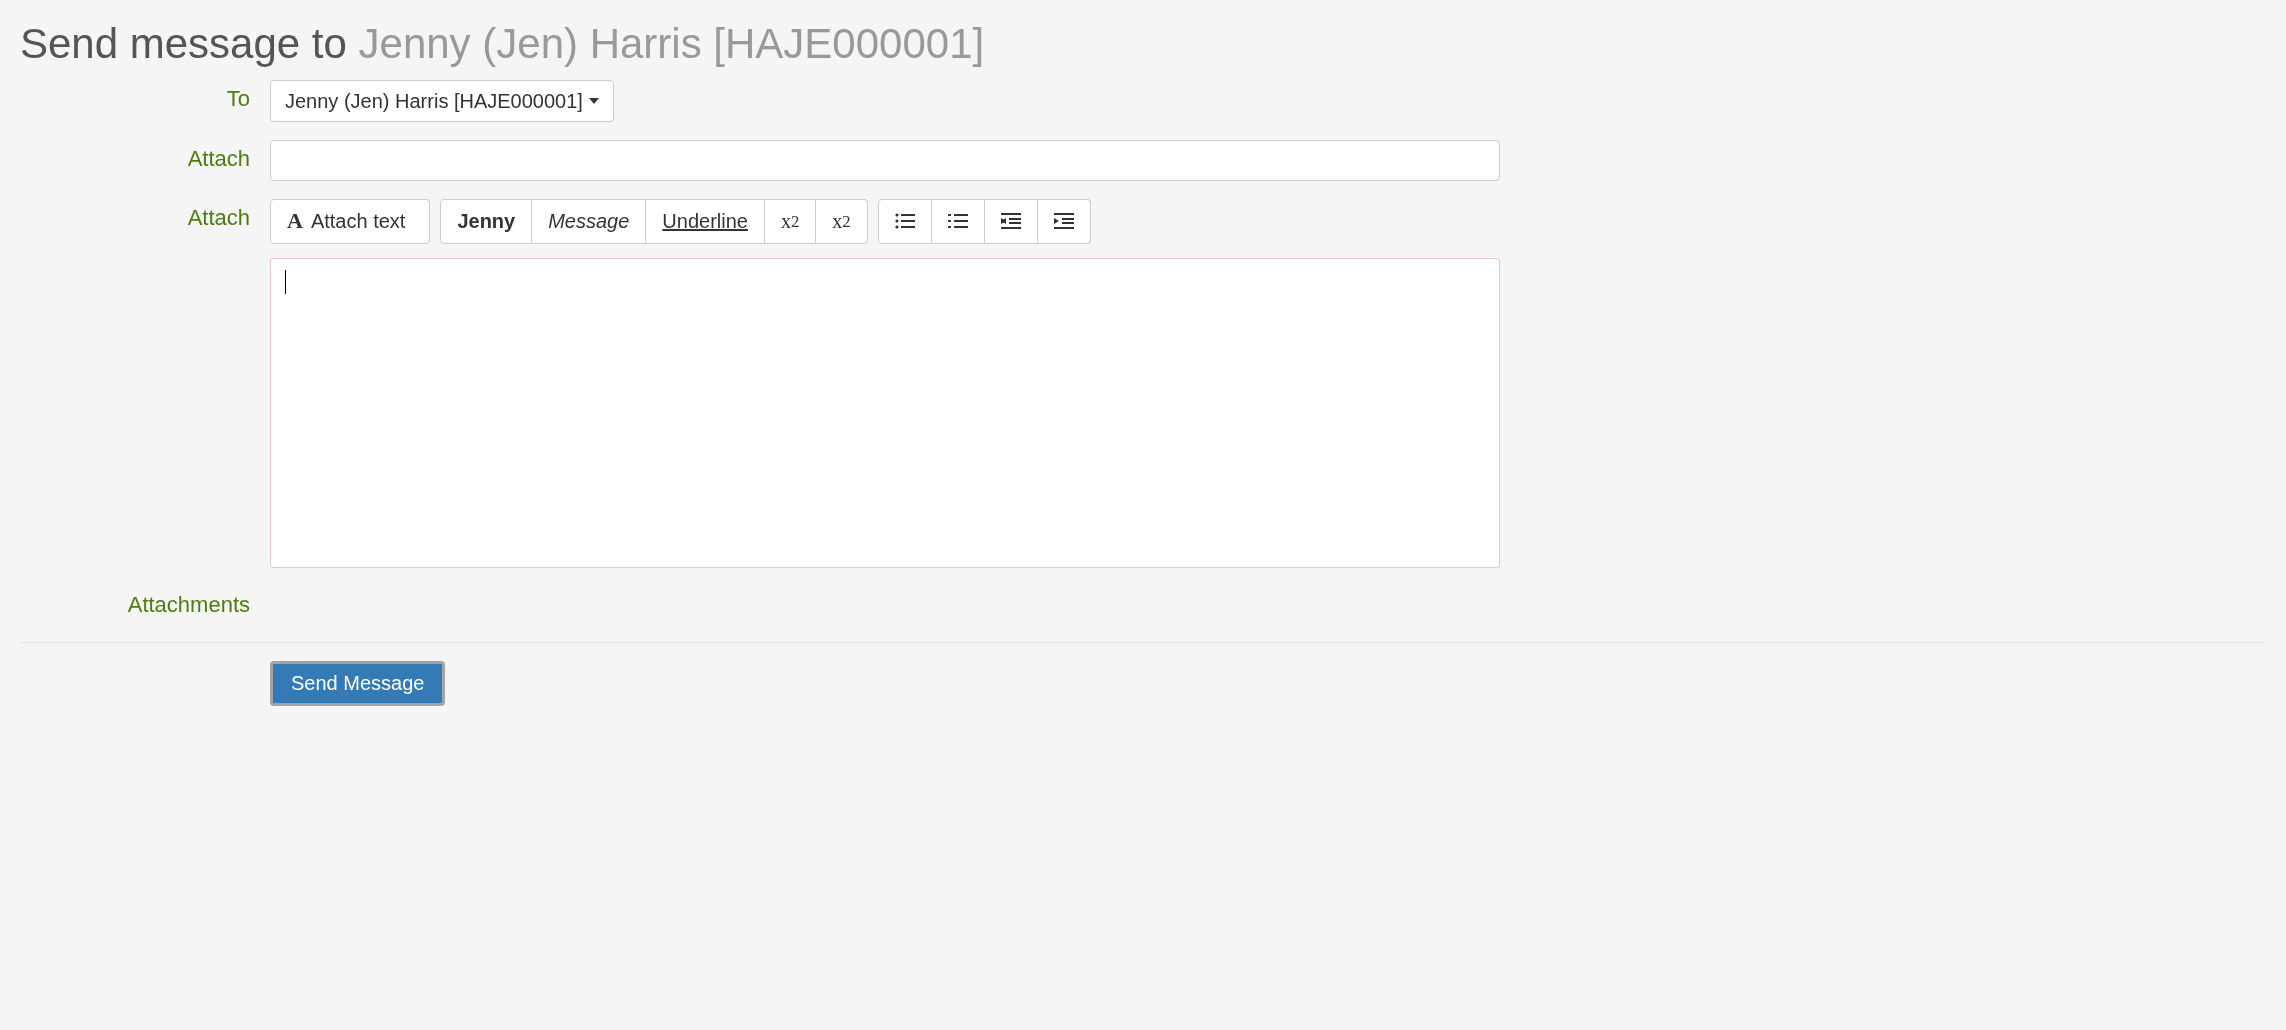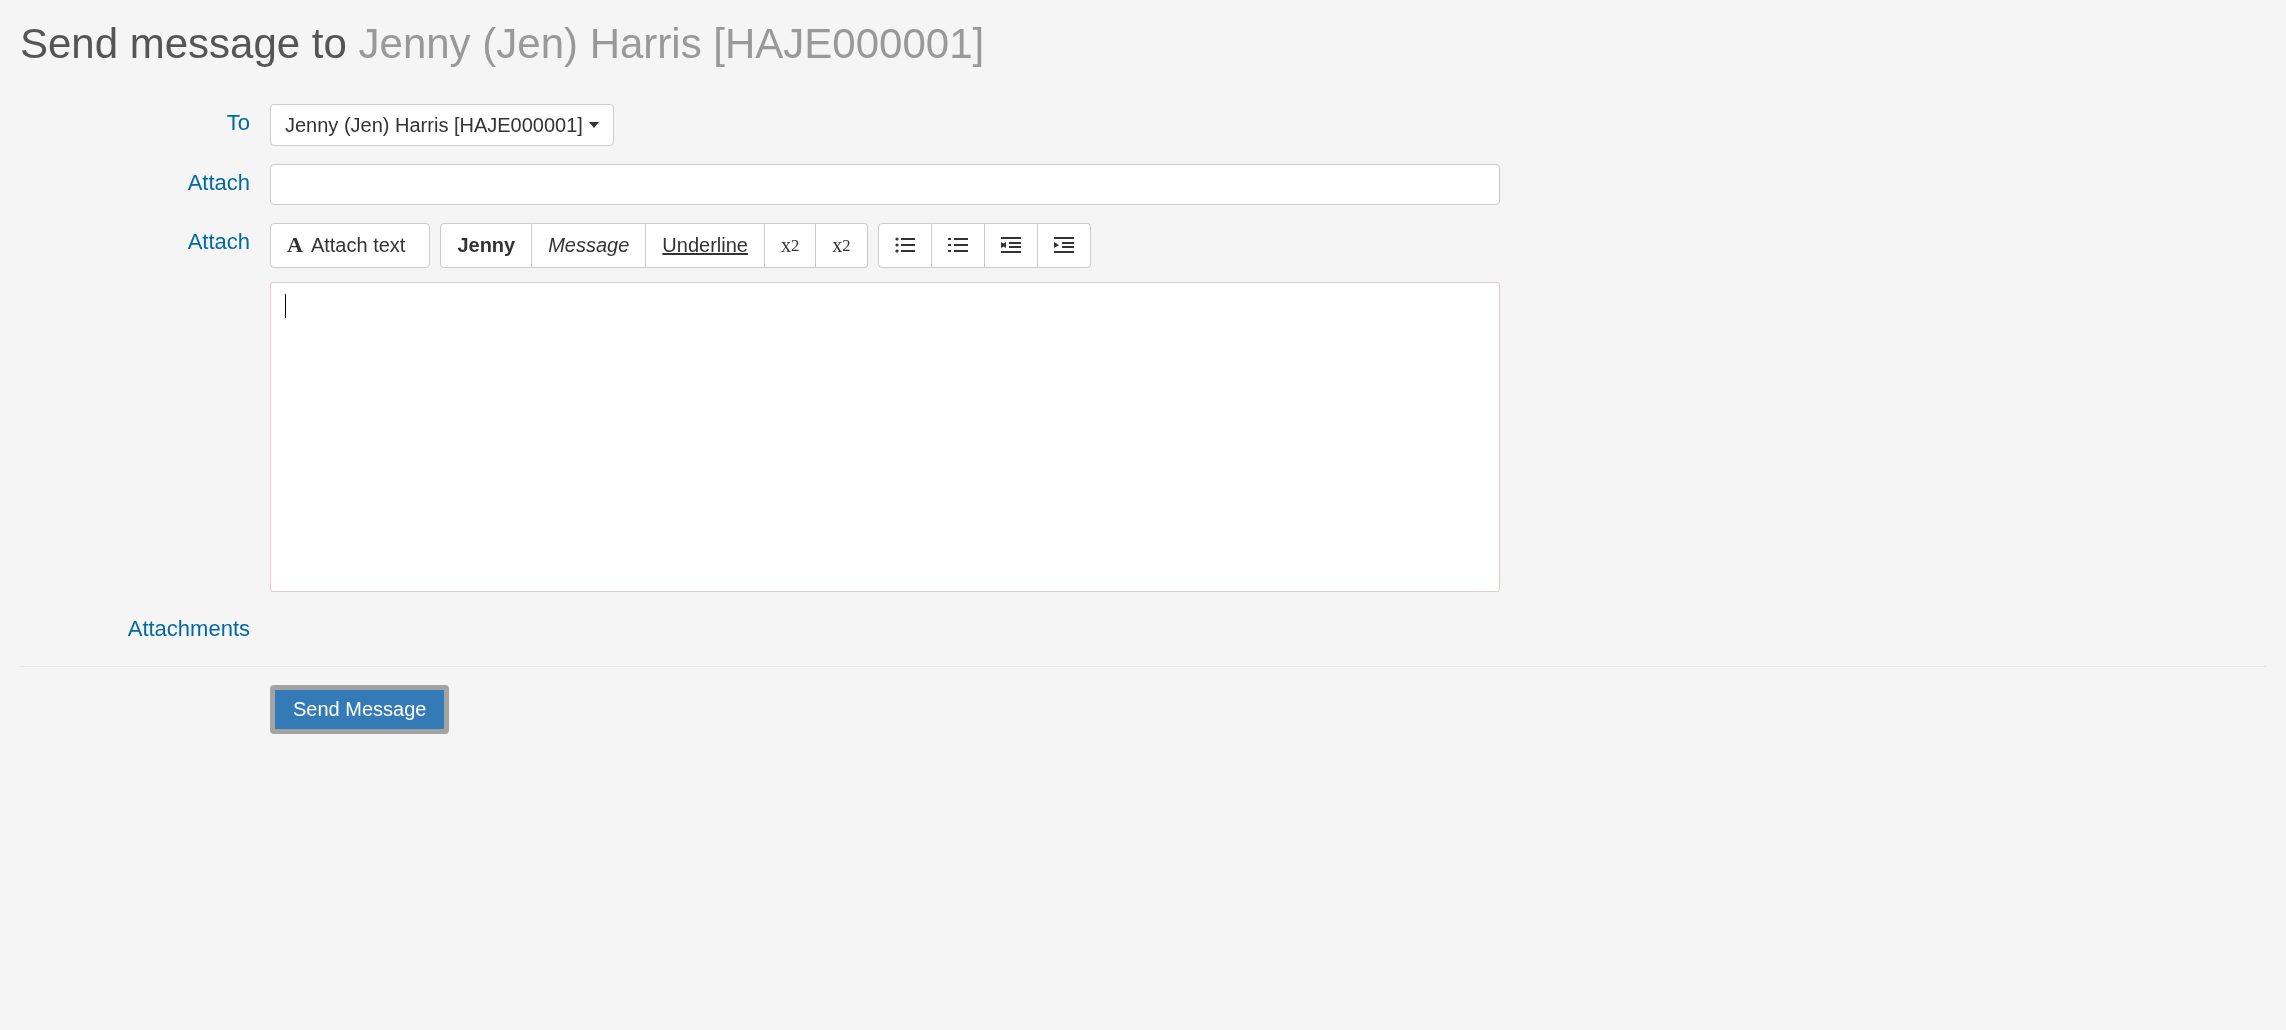--- a/index.html
+++ b/index.html
@@ -7,36 +7,36 @@
     font-family: "Helvetica Neue", Helvetica, Arial, sans-serif;
     background: #f5f5f5;
     color: #333;
     font-size: 20px;
     padding: 20px 20px 40px 20px;
   }
   .page-title {
     font-size: 42px;
     font-weight: 300;
     color: #555;
-    margin-bottom: 36px;
+    margin-bottom: 12px;
   }
   .page-title .recipient {
     color: #999;
   }
   .form-row {
     display: flex;
     align-items: flex-start;
     margin-bottom: 18px;
   }
   .form-label {
     width: 250px;
     text-align: right;
     padding-right: 20px;
     padding-top: 6px;
-    color: #0369a1;
+    color: #4d7c0f;
     font-size: 22px;
   }
   .form-control-wrap {
     flex: 1;
     max-width: 1230px;
   }
   .btn {
     display: inline-flex;
     align-items: center;
     padding: 6px 14px;
@@ -121,21 +121,21 @@
     color: #fff;
     border: 1px solid #6a1a16;
     border-radius: 0;
     padding: 10px 20px;
     font-size: 20px;
     cursor: pointer;
   }
   .btn-primary {
     background: #337ab7;
     color: #fff;
-    border: 5px solid #a3a3a3;
+    border: 3px solid #a3a3a3;
     border-radius: 4px;
     padding: 8px 18px;
     font-size: 20px;
     cursor: pointer;
   }
   hr.divider {
     border: none;
     border-top: 1px solid #e5e5e5;
     margin: 24px 0 18px 0;
   }

